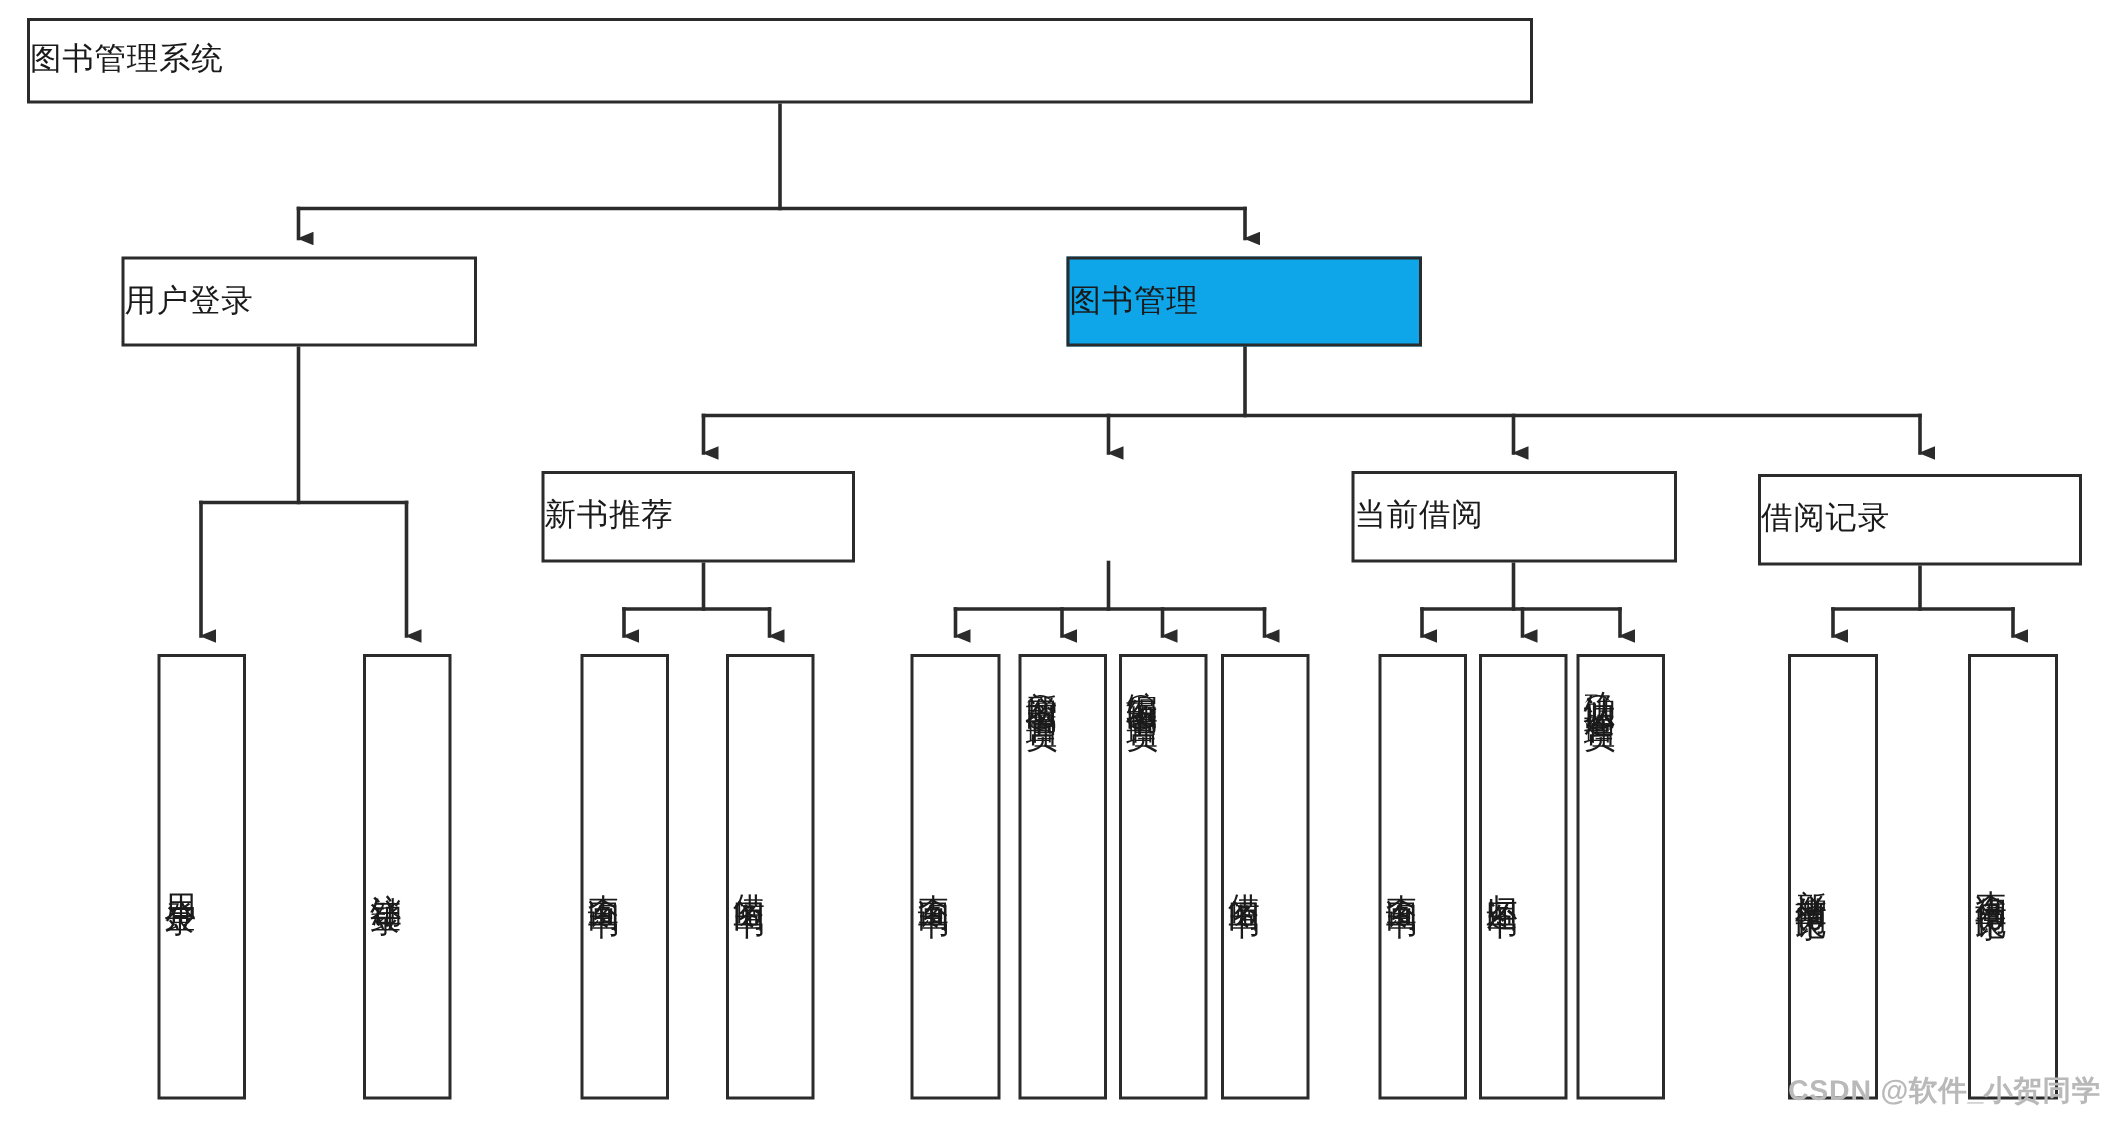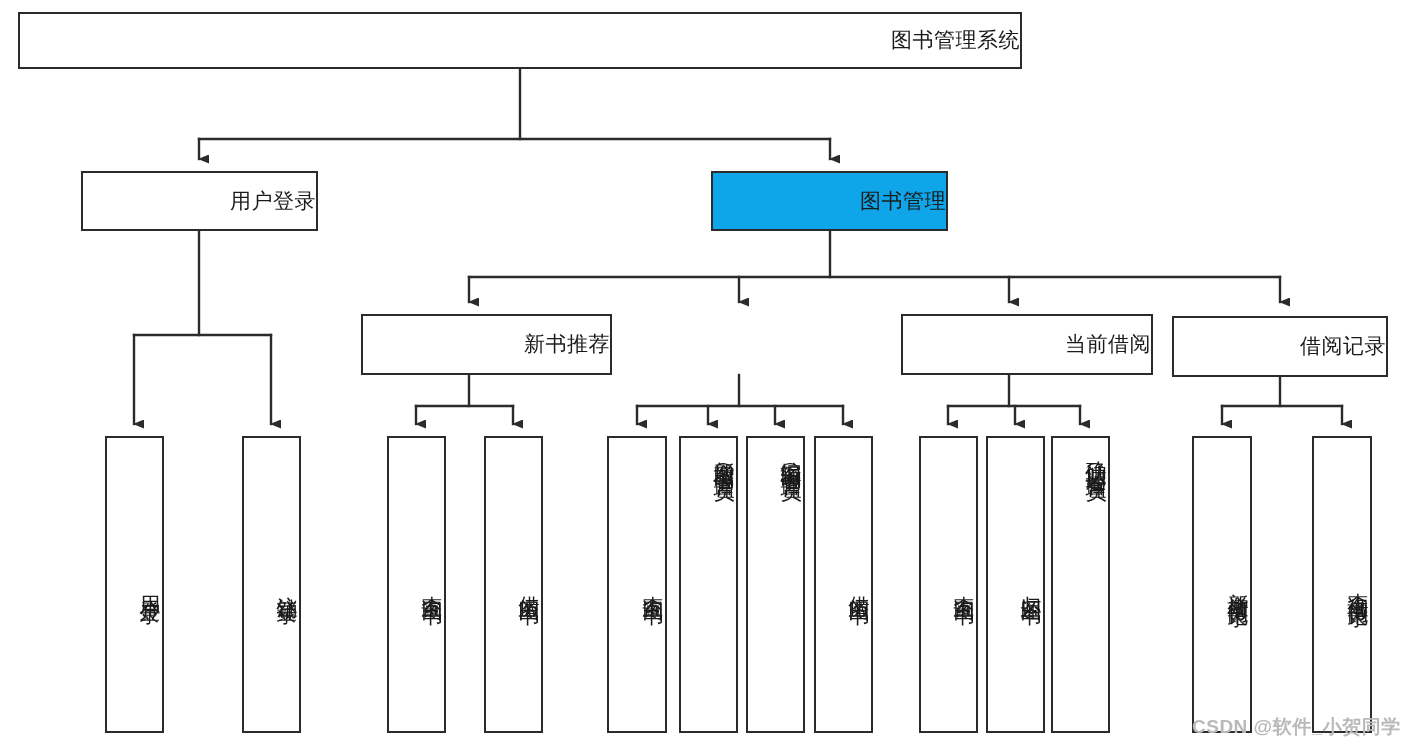--- a/index.html
+++ b/index.html
@@ -26,23 +26,22 @@
     height: 747px;
     pointer-events: none;
   }
   .node {
     position: absolute;
     box-sizing: border-box;
     background: #ffffff;
     border: 2px solid #2b2b2b;
     display: flex;
     align-items: center;
-    justify-content: flex-end;
+    justify-content: flex-start;
     color: #1a1a1a;
-    padding-left: 33px;
   }
   .node .label {
     display: block;
     text-align: center;
     line-height: 1.18;
     letter-spacing: 0.5px;
   }
   
   .node.horiz .label {
     font-size: 21px;
@@ -133,24 +132,24 @@
     <span class="label">图书管理系统</span>
   </div>
 
   <div class="node horiz" style="left: 81px; top: 171px; width: 237px; height: 60px; border-color: rgb(43, 43, 43); background: rgb(255, 255, 255); color: rgb(26, 26, 26);">
     <span class="label">用户登录</span>
   </div>
   <div class="node horiz" style="left: 711px; top: 171px; width: 237px; height: 60px; border-color: rgb(43, 43, 43); background: #0ea5e9; color: rgb(26, 26, 26);">
     <span class="label">图书管理</span>
   </div>
 
-  <div class="node horiz" style="left: 361px; top: 314px; width: 251px; height: 61px; border-color: rgb(43, 43, 43); background: rgb(255, 255, 255); color: rgb(26, 26, 26);">
+  <div class="node horiz" style="left: 361px; top: 314px; width: 209px; height: 61px; border-color: rgb(43, 43, 43); background: rgb(255, 255, 255); color: rgb(26, 26, 26);">
     <span class="label">新书推荐</span>
   </div>
-  <div class="node horiz" style="left: 901px; top: 314px; width: 252px; height: 61px; border-color: rgb(43, 43, 43); background: rgb(255, 255, 255); color: rgb(26, 26, 26);">
+  <div class="node horiz" style="left: 901px; top: 314px; width: 217px; height: 61px; border-color: rgb(43, 43, 43); background: rgb(255, 255, 255); color: rgb(26, 26, 26);">
     <span class="label">当前借阅</span>
   </div>
   <div class="node horiz" style="left: 1172px; top: 316px; width: 216px; height: 61px; border-color: rgb(43, 43, 43); background: rgb(255, 255, 255); color: rgb(26, 26, 26);">
     <span class="label">借阅记录</span>
   </div>
 
   <div class="node vert align-mid" style="left: 105px; top: 436px; width: 59px; height: 297px; border-color: rgb(43, 43, 43); background: rgb(255, 255, 255); color: rgb(26, 26, 26);">
     <span class="label">用户登录</span>
   </div>
   <div class="node vert align-mid" style="left: 242px; top: 436px; width: 59px; height: 297px; border-color: rgb(43, 43, 43); background: rgb(255, 255, 255); color: rgb(26, 26, 26);">

